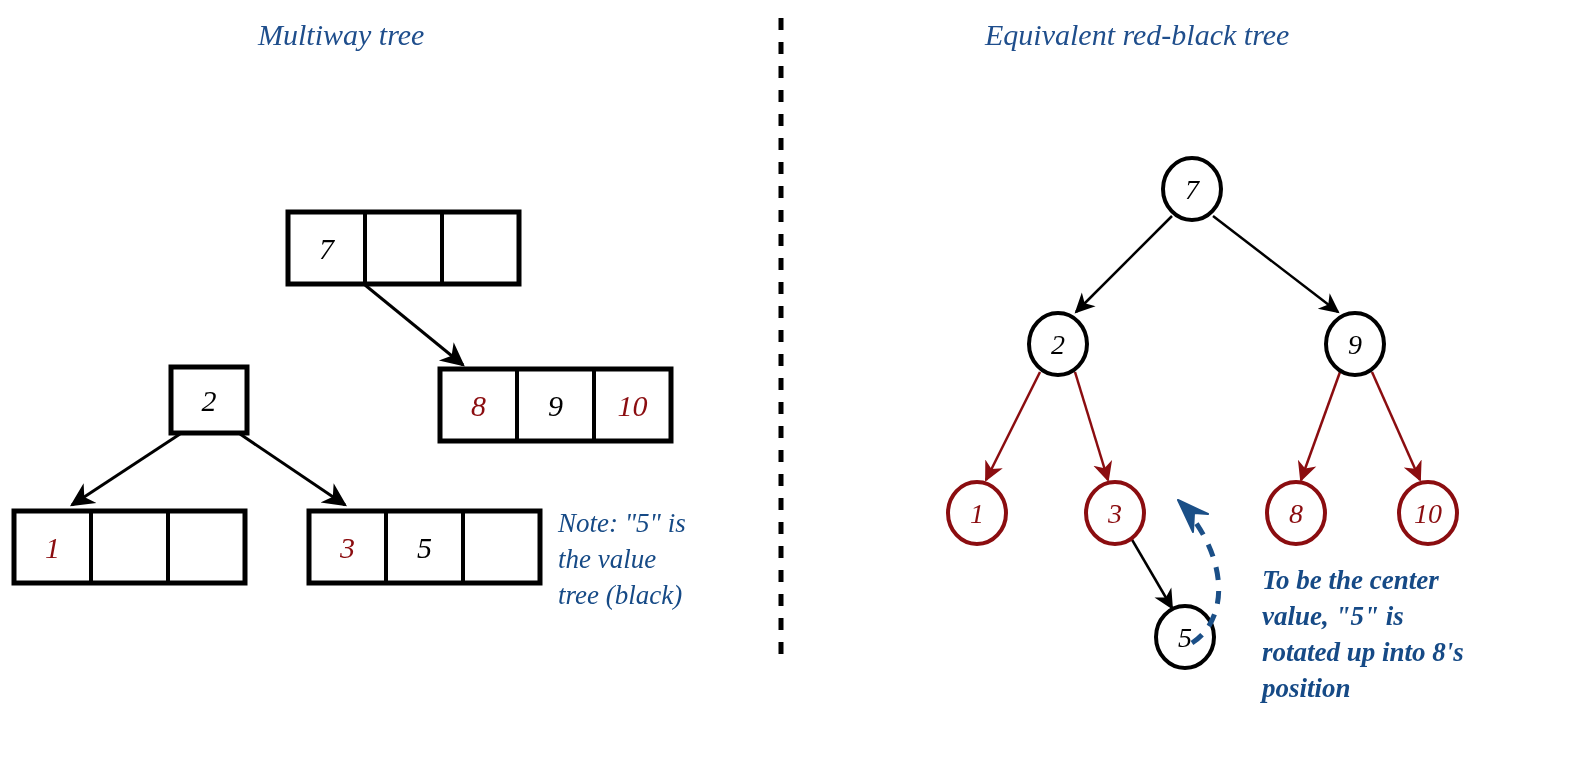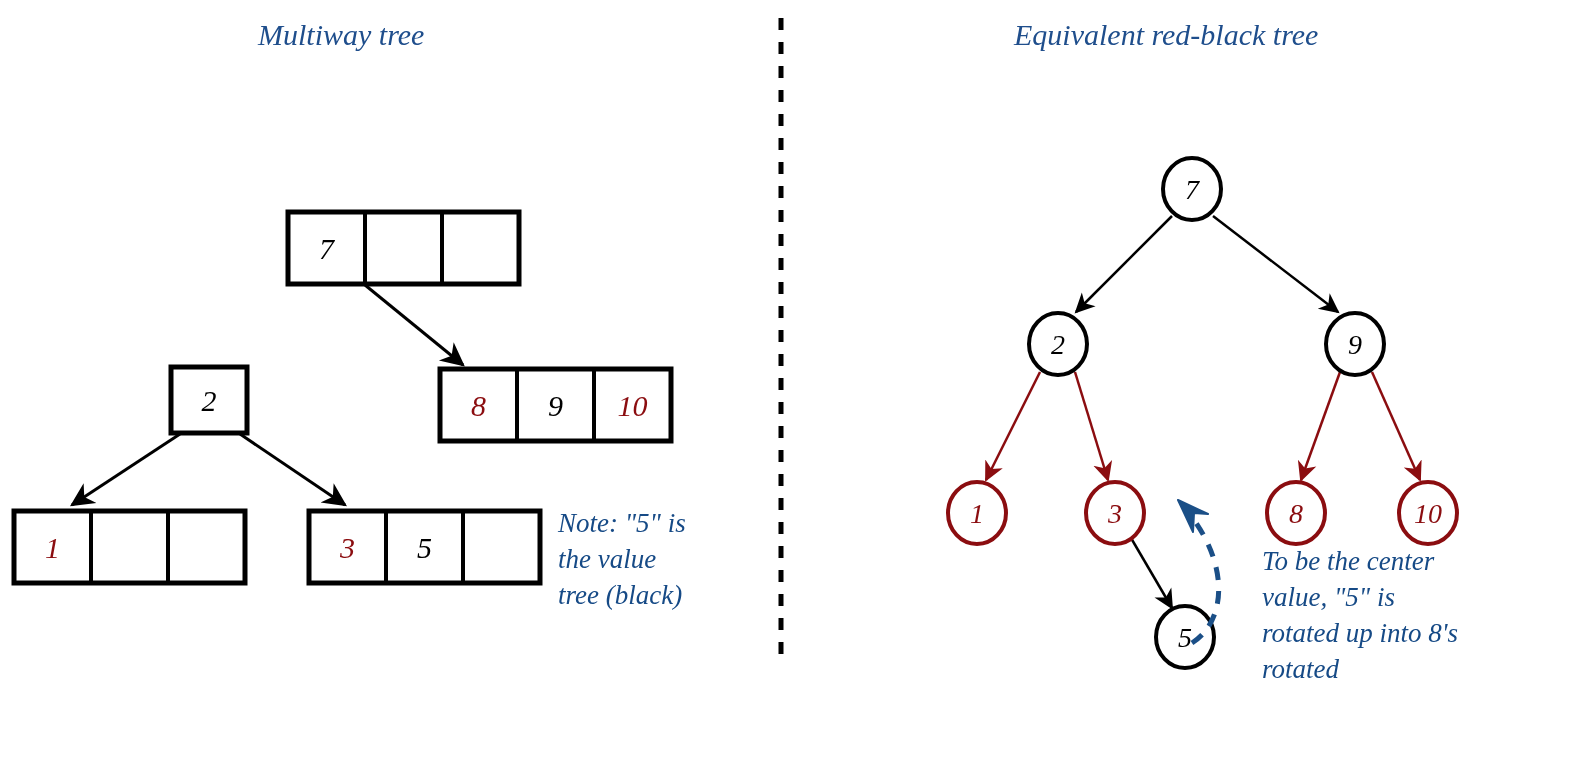--- a/index.html
+++ b/index.html
@@ -39,32 +39,32 @@
     font-family: "Liberation Serif", "DejaVu Serif", serif;
   }
   .note div { white-space: nowrap; }
 </style>
 </head>
 <body>
 
 <div id="page">
 
   <div class="panel-title" id="left-title" style="left: 258px; top: 18px;">Multiway tree</div>
-  <div class="panel-title" id="right-title" style="left: 985px; top: 18px; margin-left: 29px;">Equivalent red-black tree</div>
+  <div class="panel-title" id="right-title" style="left: 985px; top: 18px;">Equivalent red-black tree</div>
 
   <div class="note" id="left-note" style="left: 558px; top: 505px;">
       <div>Note: "5" is</div>
       <div>the value</div>
       <div>tree (black)</div>
     </div>
-  <div class="note" id="right-note" style="left: 1262px; top: 543px;">
+  <div class="note" id="right-note" style="left: 1262px; top: 562px; font-weight: bold;">
       <div>To be the center</div>
       <div>value, "5" is</div>
       <div>rotated up into 8's</div>
-      <div>rotated</div>
+      <div>position</div>
     </div>
 
   <svg class="layer" id="gfx" viewBox="0 0 1596 772" xmlns="http://www.w3.org/2000/svg">
     <defs>
       <marker id="ah-black" markerWidth="9" markerHeight="9" refX="7.2" refY="4.5" orient="auto" markerUnits="strokeWidth">
         <path d="M0,0.6 L8,4.5 L0,8.4 L2.3,4.5 Z" fill="#000000"></path>
       </marker>
       <marker id="ah-red" markerWidth="9" markerHeight="9" refX="7.2" refY="4.5" orient="auto" markerUnits="strokeWidth">
         <path d="M0,0.6 L8,4.5 L0,8.4 L2.3,4.5 Z" fill="#8B0D10"></path>
       </marker>

